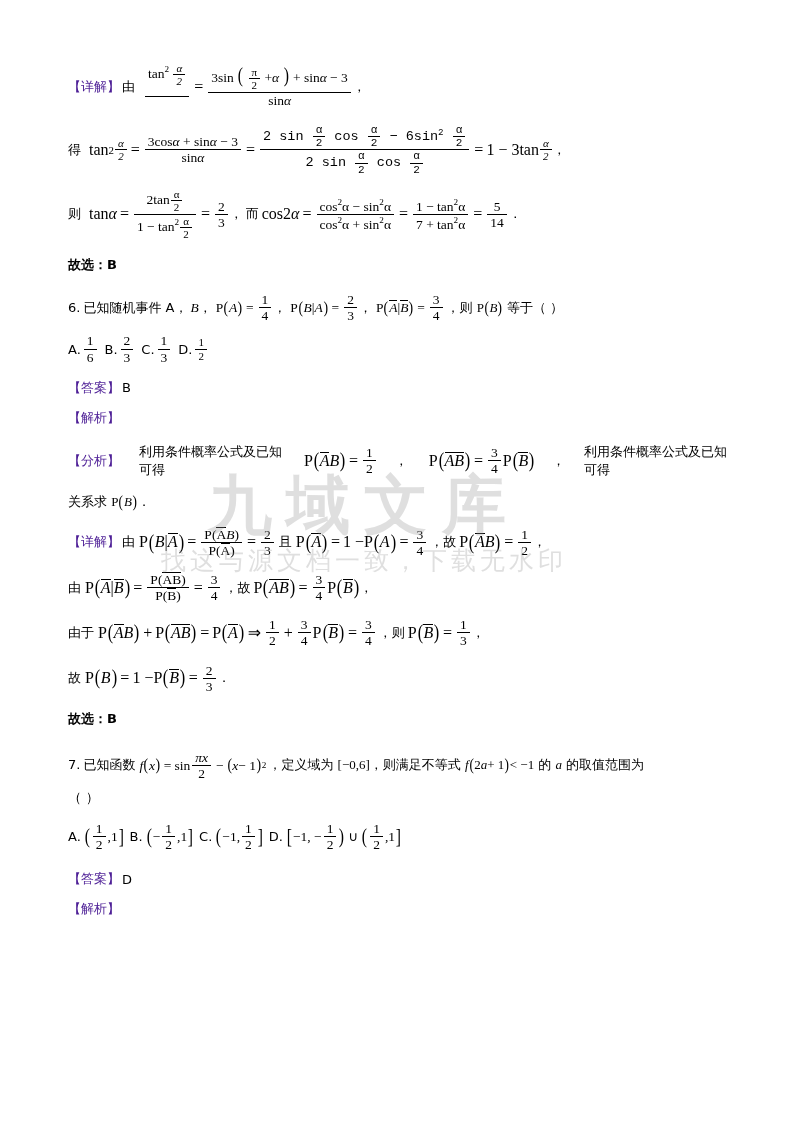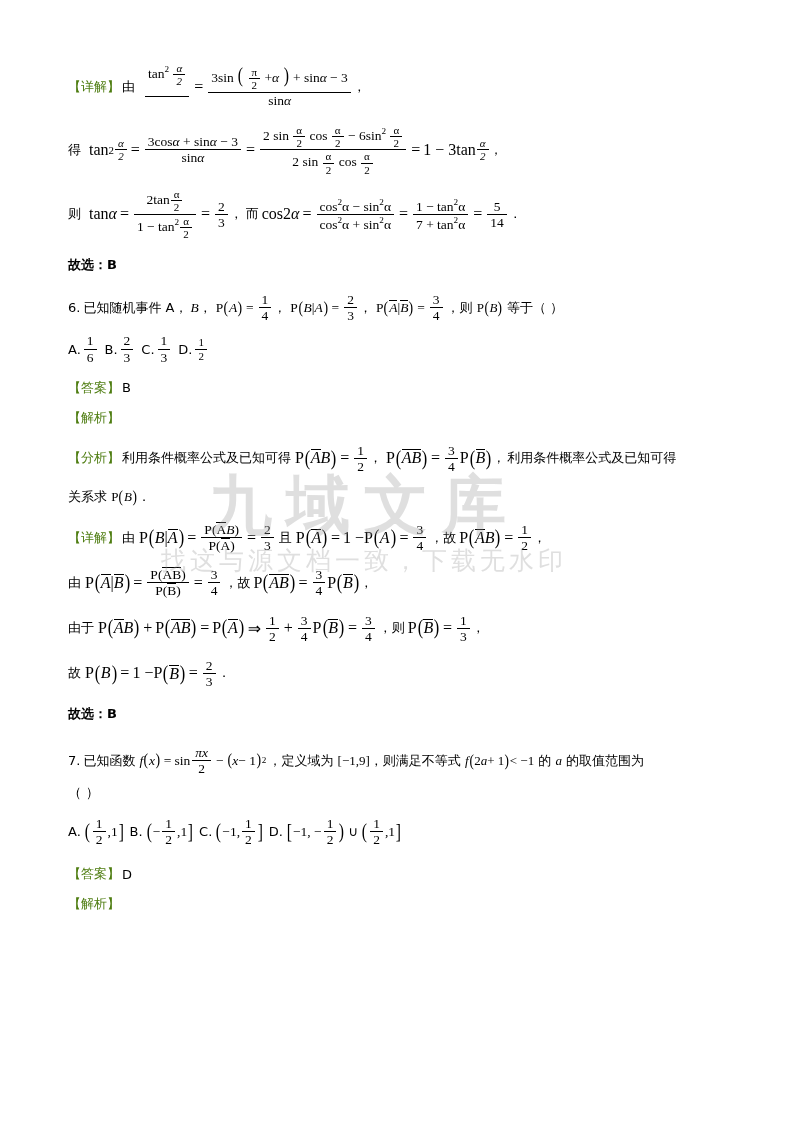--- a/index.html
+++ b/index.html
@@ -23,21 +23,21 @@
     padding: 0;
     box-sizing: border-box;
   }
   .content {
     position: absolute;
     left: 68px;
     top: 62px;
     width: 660px;
   }
   .tag {
-    color: #4d7c0f;
+    color: #4c1d95;
     white-space: nowrap;
   }
   .ans {
     margin: 7px 0 2px 0;
     font-size: 13.5px;
   }
   .row {
     display: flex;
     align-items: center;
     flex-wrap: wrap;
@@ -211,21 +211,21 @@
             <span class="num">α</span>
             <span class="den">2</span>
           </span>
       </span>
       <span class="op">=</span>
       <span class="frac" style="font-size:13.5px;">
         <span class="num"><span class="up">3cos</span><span class="math">α</span><span class="up"> + sin</span><span class="math">α</span><span class="up"> − 3</span></span>
         <span class="den"><span class="up">sin</span><span class="math">α</span></span>
       </span>
       <span class="op">=</span>
-      <span class="frac" style="font-size:13.5px;">
+      <span class="frac" style="font-size:13.5px;font-family:Liberation Mono, monospace;">
         <span class="num">
           <span class="up">2 sin</span>
           <span class="frac small" style="margin:0 1px;">
               <span class="num">α</span>
               <span class="den">2</span>
             </span>
           <span class="up">cos</span>
           <span class="frac small" style="margin:0 1px;">
               <span class="num">α</span>
               <span class="den">2</span>
@@ -363,21 +363,21 @@
 
     <div class="ans row" style="margin-top:14px;">
       <span class="cn tag">【答案】</span>
       <span class="cn" style="margin-left:2px;">B</span>
     </div>
 
     <div class="ans" style="margin-top:12px;">
       <span class="cn tag">【解析】</span>
     </div>
 
-    <div class="eqrow" style="margin-top:16px;">
+    <div class="eqrow" style="margin-top:16px;gap:17px;">
       <span class="cn tag">【分析】</span>
       <span class="cn" style="margin-left:2px;">利用条件概率公式及已知可得</span>
       <span class="math" style="margin-left:4px;">
         <span class="up">P</span><span class="mid-paren">(</span><span class="ovl">A</span>B<span class="mid-paren">)</span><span class="op">=</span>
         <span class="frac" style="font-size:13.5px;">
             <span class="num up">1</span>
             <span class="den up">2</span>
           </span>
       </span>
       <span class="cn">，</span>
@@ -541,21 +541,21 @@
       <span class="math">
         f<span class="mid-paren">(</span>x<span class="mid-paren">)</span><span class="op">=</span><span class="up">sin</span>
         <span class="frac" style="font-size:13.5px;">
             <span class="num">π<span class="math">x</span></span>
             <span class="den up">2</span>
           </span>
         <span class="op">−</span>
         <span class="mid-paren">(</span>x<span class="up"> − 1</span><span class="mid-paren">)</span><sup class="up">2</sup>
       </span>
       <span class="cn" style="margin-left:2px;">，定义域为&nbsp;<span class="math">
-            <span class="up">[−1,9]</span>
+            <span class="up">[−0,6]</span>
           </span>，则满足不等式&nbsp;<span class="math">f<span class="mid-paren">(</span><span class="up">2</span>a<span class="up"> + 1</span><span class="mid-paren">)</span><span class="up"> &lt; −1</span></span>&nbsp;的&nbsp;<span class="math">a</span>&nbsp;的取值范围为</span>
     </div>
     <div class="cn" style="margin-top:8px;font-size:13.5px;">（ ）</div>
 
     <div class="opts row" style="margin-top:14px;">
       <span class="cn">A.</span>
       <span class="math" style="margin-left:3px;">
         <span class="big-paren">(</span>
         <span class="frac" style="font-size:13.5px;">
             <span class="num up">1</span>

